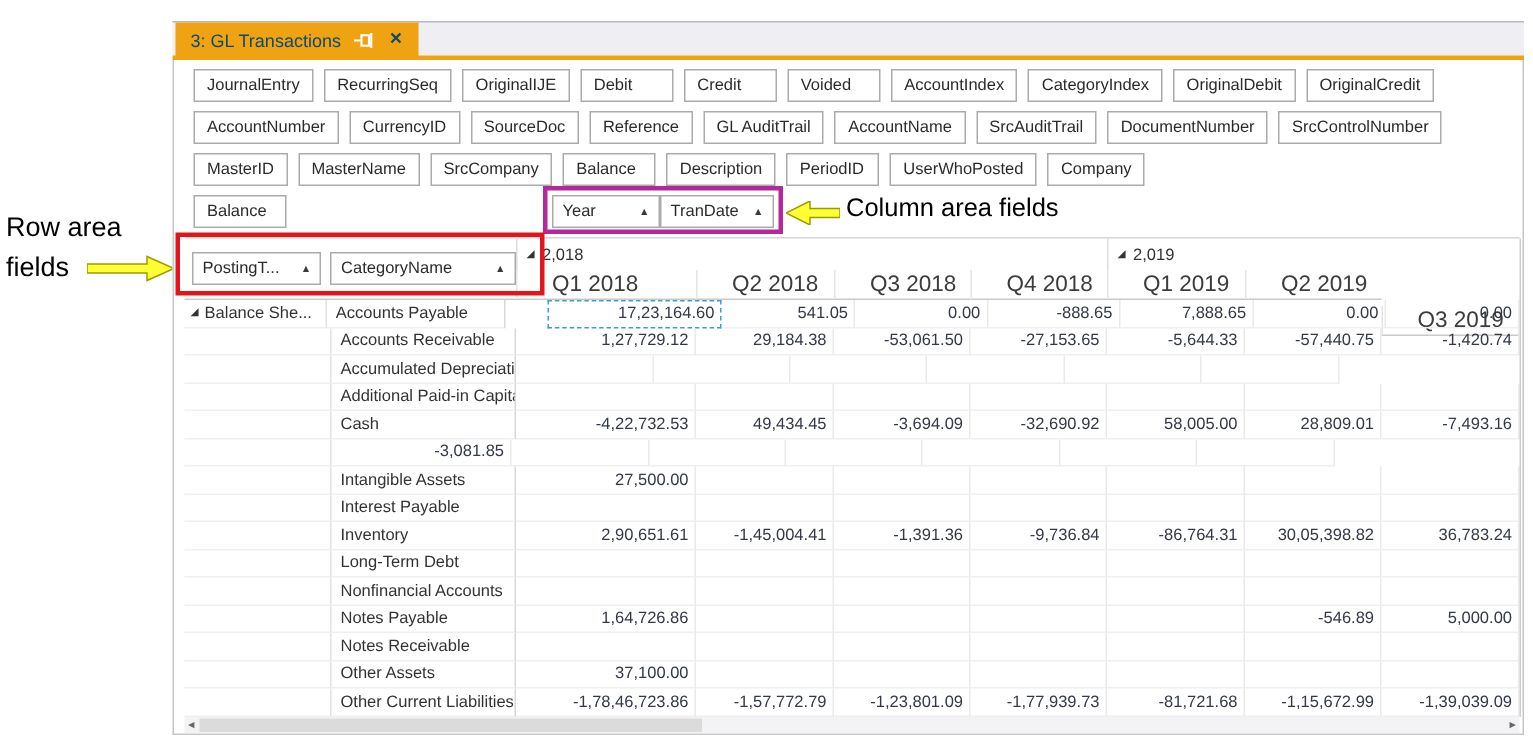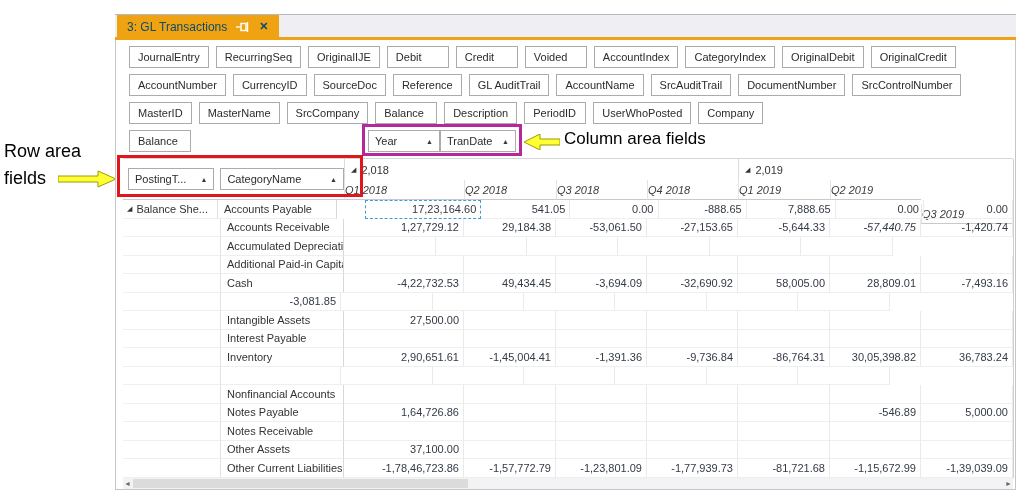--- a/index.html
+++ b/index.html
@@ -40,22 +40,22 @@
   .red-box{position:absolute;left:1px;top:115px;width:246px;height:42px;border:3px solid #E1161C;
            box-sizing:border-box;pointer-events:none;z-index:6;}
 
   
   .grid{position:absolute;left:7px;top:118px;width:890px;border-top:1px solid #D6D6D6;background:#fff;}
   .hdr-left{position:absolute;left:0;top:0;width:221px;height:41px;box-sizing:border-box;
             border-bottom:1px solid #C9C9C9;display:flex;align-items:center;gap:6px;padding-left:5px;}
   .band1-cell{position:absolute;top:0;height:21px;box-sizing:border-box;border-left:1px solid #DCDCDC;
               display:flex;align-items:center;gap:5px;padding-left:6px;font-size:11px;color:#333;}
   .band2-cell{position:absolute;top:21px;height:20px;box-sizing:border-box;border-left:1px solid #E4E4E4;
-              border-bottom:1px solid #C9C9C9;display:flex;align-items:center;padding-left:0;
-              font-size:11px;color:#3C3C3C;font-style:italic;}
+              border-bottom:1px solid #C9C9C9;display:flex;align-items:center;padding-left:23px;
+              font-size:15px;color:#3C3C3C;}
   .tri{font-size:7px;color:#333;line-height:1;}
   .rows{position:absolute;left:0;top:41px;width:890px;}
   .grow{display:flex;height:18.5px;box-sizing:border-box;}
   .cell{box-sizing:border-box;border-right:1px solid #EAEAEA;border-bottom:1px solid #EFEFEF;
         font-size:11px;display:flex;align-items:center;overflow:hidden;white-space:nowrap;}
   .c-group{width:98px;color:#333;padding-left:4px;gap:4px;border-right:1px solid #E2E2E2;}
   .c-label{width:123px;padding-left:6px;color:#333;border-right:1px solid #D8D8D8;}
   .c-num{justify-content:flex-end;padding-right:4px;color:#333a45;}
   .sel{border:1px dashed #3E9CD8;}
   .grid-right-edge{position:absolute;top:0;width:1px;background:#D0D0D0;}
@@ -164,21 +164,21 @@
               <div class="cell c-num" style="width: 92px;">0.00</div>
             </div>
             <div class="grow">
               <div class="cell c-group"></div>
               <div class="cell c-label">Accounts Receivable</div>
               <div class="cell c-num" style="width: 120px;">1,27,729.12</div>
               <div class="cell c-num" style="width: 92px;">29,184.38</div>
               <div class="cell c-num" style="width: 91px;">-53,061.50</div>
               <div class="cell c-num" style="width: 91px;">-27,153.65</div>
               <div class="cell c-num" style="width: 92px;">-5,644.33</div>
-              <div class="cell c-num" style="width: 91px; font-style: italic;">-57,440.75</div>
+              <div class="cell c-num" style="width: 91px;">-57,440.75</div>
               <div class="cell c-num" style="width: 92px;">-1,420.74</div>
             </div>
             <div class="grow">
               <div class="cell c-group"></div>
               <div class="cell c-label">Accumulated Depreciation</div>
               <div class="cell c-num" style="width: 92px;"></div>
               <div class="cell c-num" style="width: 91px;"></div>
               <div class="cell c-num" style="width: 91px;"></div>
               <div class="cell c-num" style="width: 92px;"></div>
               <div class="cell c-num" style="width: 91px;"></div>
@@ -244,20 +244,21 @@
               <div class="cell c-num" style="width: 120px;">2,90,651.61</div>
               <div class="cell c-num" style="width: 92px;">-1,45,004.41</div>
               <div class="cell c-num" style="width: 91px;">-1,391.36</div>
               <div class="cell c-num" style="width: 91px;">-9,736.84</div>
               <div class="cell c-num" style="width: 92px;">-86,764.31</div>
               <div class="cell c-num" style="width: 91px;">30,05,398.82</div>
               <div class="cell c-num" style="width: 92px;">36,783.24</div>
             </div>
             <div class="grow">
               <div class="cell c-group"></div>
+              <div class="cell c-label">Long-Term Debt</div>
               <div class="cell c-num" style="width: 120px;"></div>
               <div class="cell c-num" style="width: 92px;"></div>
               <div class="cell c-num" style="width: 91px;"></div>
               <div class="cell c-num" style="width: 91px;"></div>
               <div class="cell c-num" style="width: 92px;"></div>
               <div class="cell c-num" style="width: 91px;"></div>
               <div class="cell c-num" style="width: 92px;"></div>
             </div>
             <div class="grow">
               <div class="cell c-group"></div>

